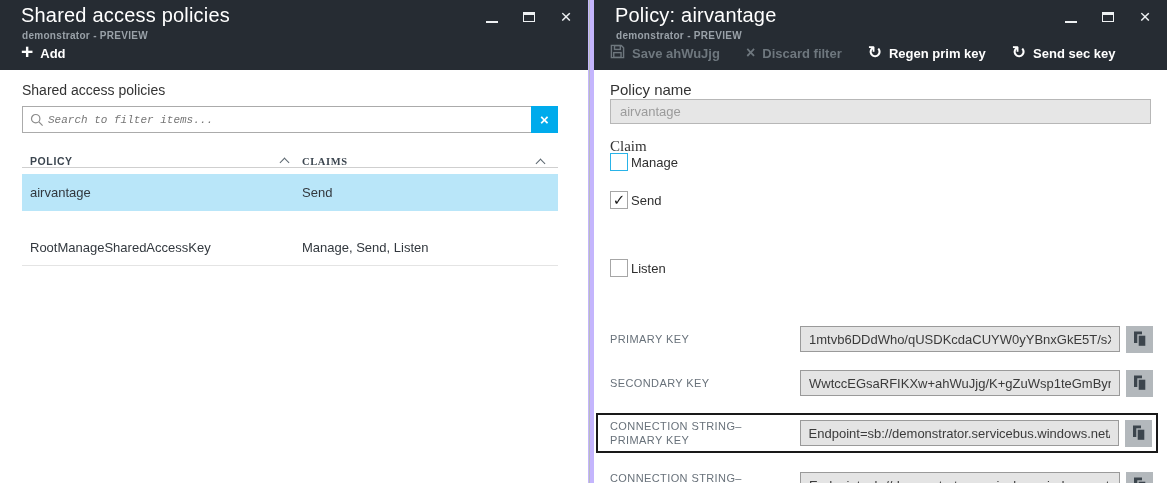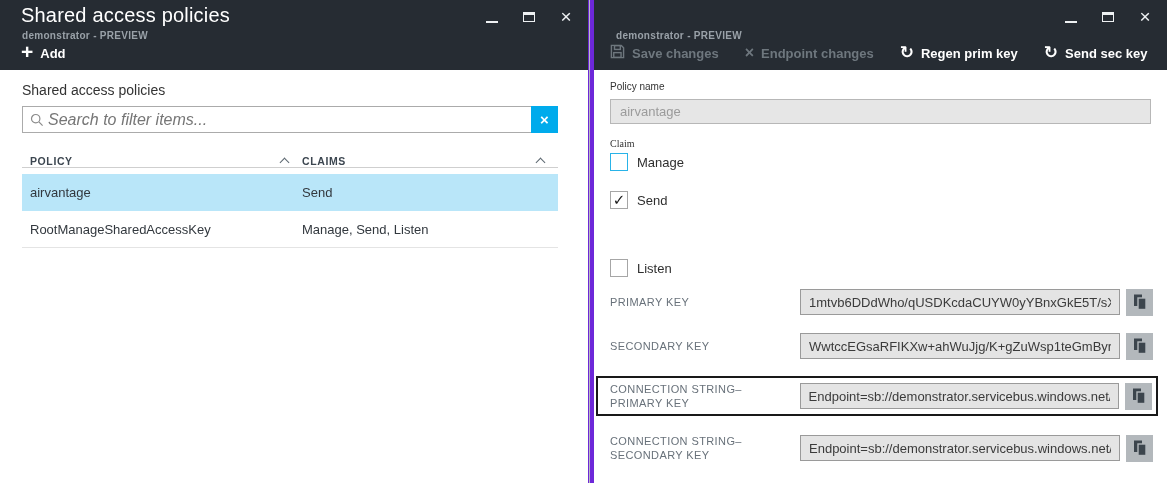--- a/index.html
+++ b/index.html
@@ -1,18 +1,18 @@
 <!DOCTYPE html>
 <html><head>
 <meta charset="utf-8">
 <style>
   * { margin:0; padding:0; box-sizing:border-box; }
   html,body { width:1167px; height:483px; background:#fff; overflow:hidden;
     font-family:"Liberation Sans","DejaVu Sans",sans-serif; }
-  .screen { position:relative; width:1079px; height:483px; background:#6d28d9; }
+  .screen { position:relative; width:1079px; height:483px; background:#c4b5fd; }
 
   .blade { position:absolute; top:0; height:483px; background:#fff; }
   .blade.left  { left:0;   width:588px; }
   .blade.right { left:594px; width:573px; }
   .vdivider { position:absolute; top:0; left:589px; width:1px; height:483px; background:#b9bcbe; }
 
   
   .blade-header { position:relative; height:70px; background:#262c33; color:#fff; }
   .blade-title { position:absolute; left:21px; top:4px; font-size:20px; font-weight:300; letter-spacing:.2px; color:#fff; white-space:nowrap; }
   .blade-subtitle { position:absolute; left:22px; top:30px; font-size:10px; font-weight:700; color:#99a1a8; letter-spacing:.3px; }
@@ -34,56 +34,56 @@
   .tb-item.enabled  { color:#ffffff; }
   .tb-glyph { font-size:16px; line-height:16px; font-weight:700; }
   .tb-item.enabled .tb-glyph.refresh { font-size:17px; }
 
   
   .section-label { position:absolute; left:22px; top:82px; font-size:14px; color:#333; }
 
   .searchbox { position:absolute; left:22px; top:106px; width:536px; height:27px;
     border:1px solid #ababab; display:flex; align-items:stretch; background:#fff; }
   .searchbox .mag { display:flex; align-items:center; padding:0 4px 0 7px; }
-  .searchbox input { flex:1; border:0; outline:none; font-size:16px; font-style:italic; color:#444;
-    font-family:Liberation Sans, sans-serif; }
+  .searchbox input { flex:1; border:0; outline:none; font-size:11px; font-style:italic; color:#444;
+    font-family:Liberation Mono, monospace; }
   .searchbox input::placeholder { color:#767676; font-style:italic; }
   .search-clear { width:27px; margin:-1px -1px -1px 0; background:#00abec; color:#fff;
     display:flex; align-items:center; justify-content:center; font-size:15px; font-weight:700; cursor:pointer; }
 
   .table { position:absolute; left:22px; top:142px; width:536px; }
   .thead { display:flex; height:26px; align-items:flex-end; border-bottom:1px solid #cfcfcf; }
   .th { display:flex; align-items:center; font-size:10.5px; font-weight:700; letter-spacing:.6px; color:#3c4650; }
   .th-policy { width:280px; padding-left:8px; }
-  .th-claims { flex:1; }
+  .th-claims { flex:1;font-family:Liberation Serif, serif; }
   .chev { width:7px; height:7px; border-left:1.6px solid #5c6770; border-top:1.6px solid #5c6770;
     transform:rotate(45deg); margin-left:auto; margin-right:14px; margin-top:3px; }
-  .trow { display:flex; height:37px; align-items:center; font-size:13px; color:#32383e; cursor:pointer; margin-top:0; }
+  .trow { display:flex; height:37px; align-items:center; font-size:13px; color:#32383e; cursor:pointer; margin-top:18px; }
   .trow.selected { background:#b9e6f9; margin-top:6px; }
   .trow.normal { border-bottom:1px solid #e4e4e4; }
   .td-policy { width:280px; padding-left:8px; }
   .td-claims { flex:1; }
 
   
-  .field-label { position:absolute; left:16px; font-size:10px; color:#333; }
+  .field-label { position:absolute; left:16px; font-size:15px; color:#333; }
   .lbl-policy-name { top:81px; }
   .lbl-claim { top:138px;font-family:Liberation Serif, serif; }
 
   .policy-input { position:absolute; left:16px; top:99px; width:541px; height:25px;
     background:#e6e6e6; border:1px solid #b7b7b7; color:#9b9b9b; font-size:13px; padding:0 9px;
     font-family:"Liberation Sans","DejaVu Sans",sans-serif; }
 
-  .chk-row { position:absolute; left:16px; display:flex; align-items:center; gap:9px; cursor:pointer; }
+  .chk-row { position:absolute; left:16px; display:flex; align-items:center; gap:3px; cursor:pointer; }
   .chk-manage { top:153px; } .chk-send { top:191px; } .chk-listen { top:229px;margin-top:30px; }
   .chk-box { width:18px; height:18px; background:#fff; border:1px solid #a6a6a6;
     display:flex; align-items:center; justify-content:center; font-size:15px; font-weight:700; color:#1a1a1a; }
   .chk-box.accent { border:1px solid #29b3e8; }
   .chk-label { font-size:13px; color:#2f2f2f; }
 
-  .key-row { position:absolute; left:16px; width:543px; height:28px; display:flex; align-items:center; }
+  .key-row { position:absolute; left:16px; width:543px; height:28px; display:flex; align-items:center;margin-top:37px; }
   .key-row .klabel { width:190px; font-size:11px; letter-spacing:.4px; color:#68717a; line-height:14px; }
   .key-row .kinput { width:320px; height:26px; background:#e4e4e4; border:1px solid #9a9a9a;
     color:#3b3b3b; font-size:13px; padding:0 8px; text-align:center; text-overflow:clip; overflow:hidden;
     white-space:nowrap; font-family:"Liberation Sans","DejaVu Sans",sans-serif; }
   .key-row .copy-btn { width:27px; height:27px; margin-left:6px; background:#b3b8bc;
     display:flex; align-items:center; justify-content:center; cursor:pointer; flex:none; }
   .kr-primary { top:288px; } .kr-secondary { top:332px; }
   .kr-conn1 { top:376px; height:40px; left:2px; width:562px; border:2px solid #191919; padding-left:12px; padding-right:4px; }
   .kr-conn2 { top:428px; height:40px; }
 </style>
@@ -143,44 +143,45 @@
         <div class="td-policy">RootManageSharedAccessKey</div>
         <div class="td-claims">Manage, Send, Listen</div>
       </div>
     </div>
   </section>
 
   <div class="vdivider"></div>
 
   <section class="blade right">
     <div class="blade-header">
+      <div class="blade-title">Policy: airvantage</div>
       <div class="blade-subtitle">demonstrator - PREVIEW</div>
       <div class="win-controls">
         <span class="wc wc-min">
             <i></i>
           </span>
         <span class="wc wc-max">
             <i></i>
           </span>
         <span class="wc wc-close">×</span>
       </div>
       <div class="toolbar">
         <div class="tb-item disabled">
           <span>
             <svg width="15" height="15" viewBox="0 0 16 16" fill="none" stroke="#6e777e" stroke-width="1.5">
                 <path d="M1.5 1.5 h10.5 l2.5 2.5 v10.5 h-13 z"></path>
                 <rect x="4.8" y="1.8" width="6.2" height="4"></rect>
                 <rect x="4" y="9.2" width="7.8" height="5"></rect>
               </svg>
           </span>
-          <span>Save changes</span>
+          <span>Save ahWuJjg</span>
         </div>
         <div class="tb-item disabled">
           <span class="tb-glyph">×</span>
-          <span>Endpoint changes</span>
+          <span>Discard filter</span>
         </div>
         <div class="tb-item enabled">
           <span class="tb-glyph refresh">↻</span>
           <span>Regen prim key</span>
         </div>
         <div class="tb-item enabled">
           <span class="tb-glyph refresh">↻</span>
           <span>Send sec key</span>
         </div>
 

